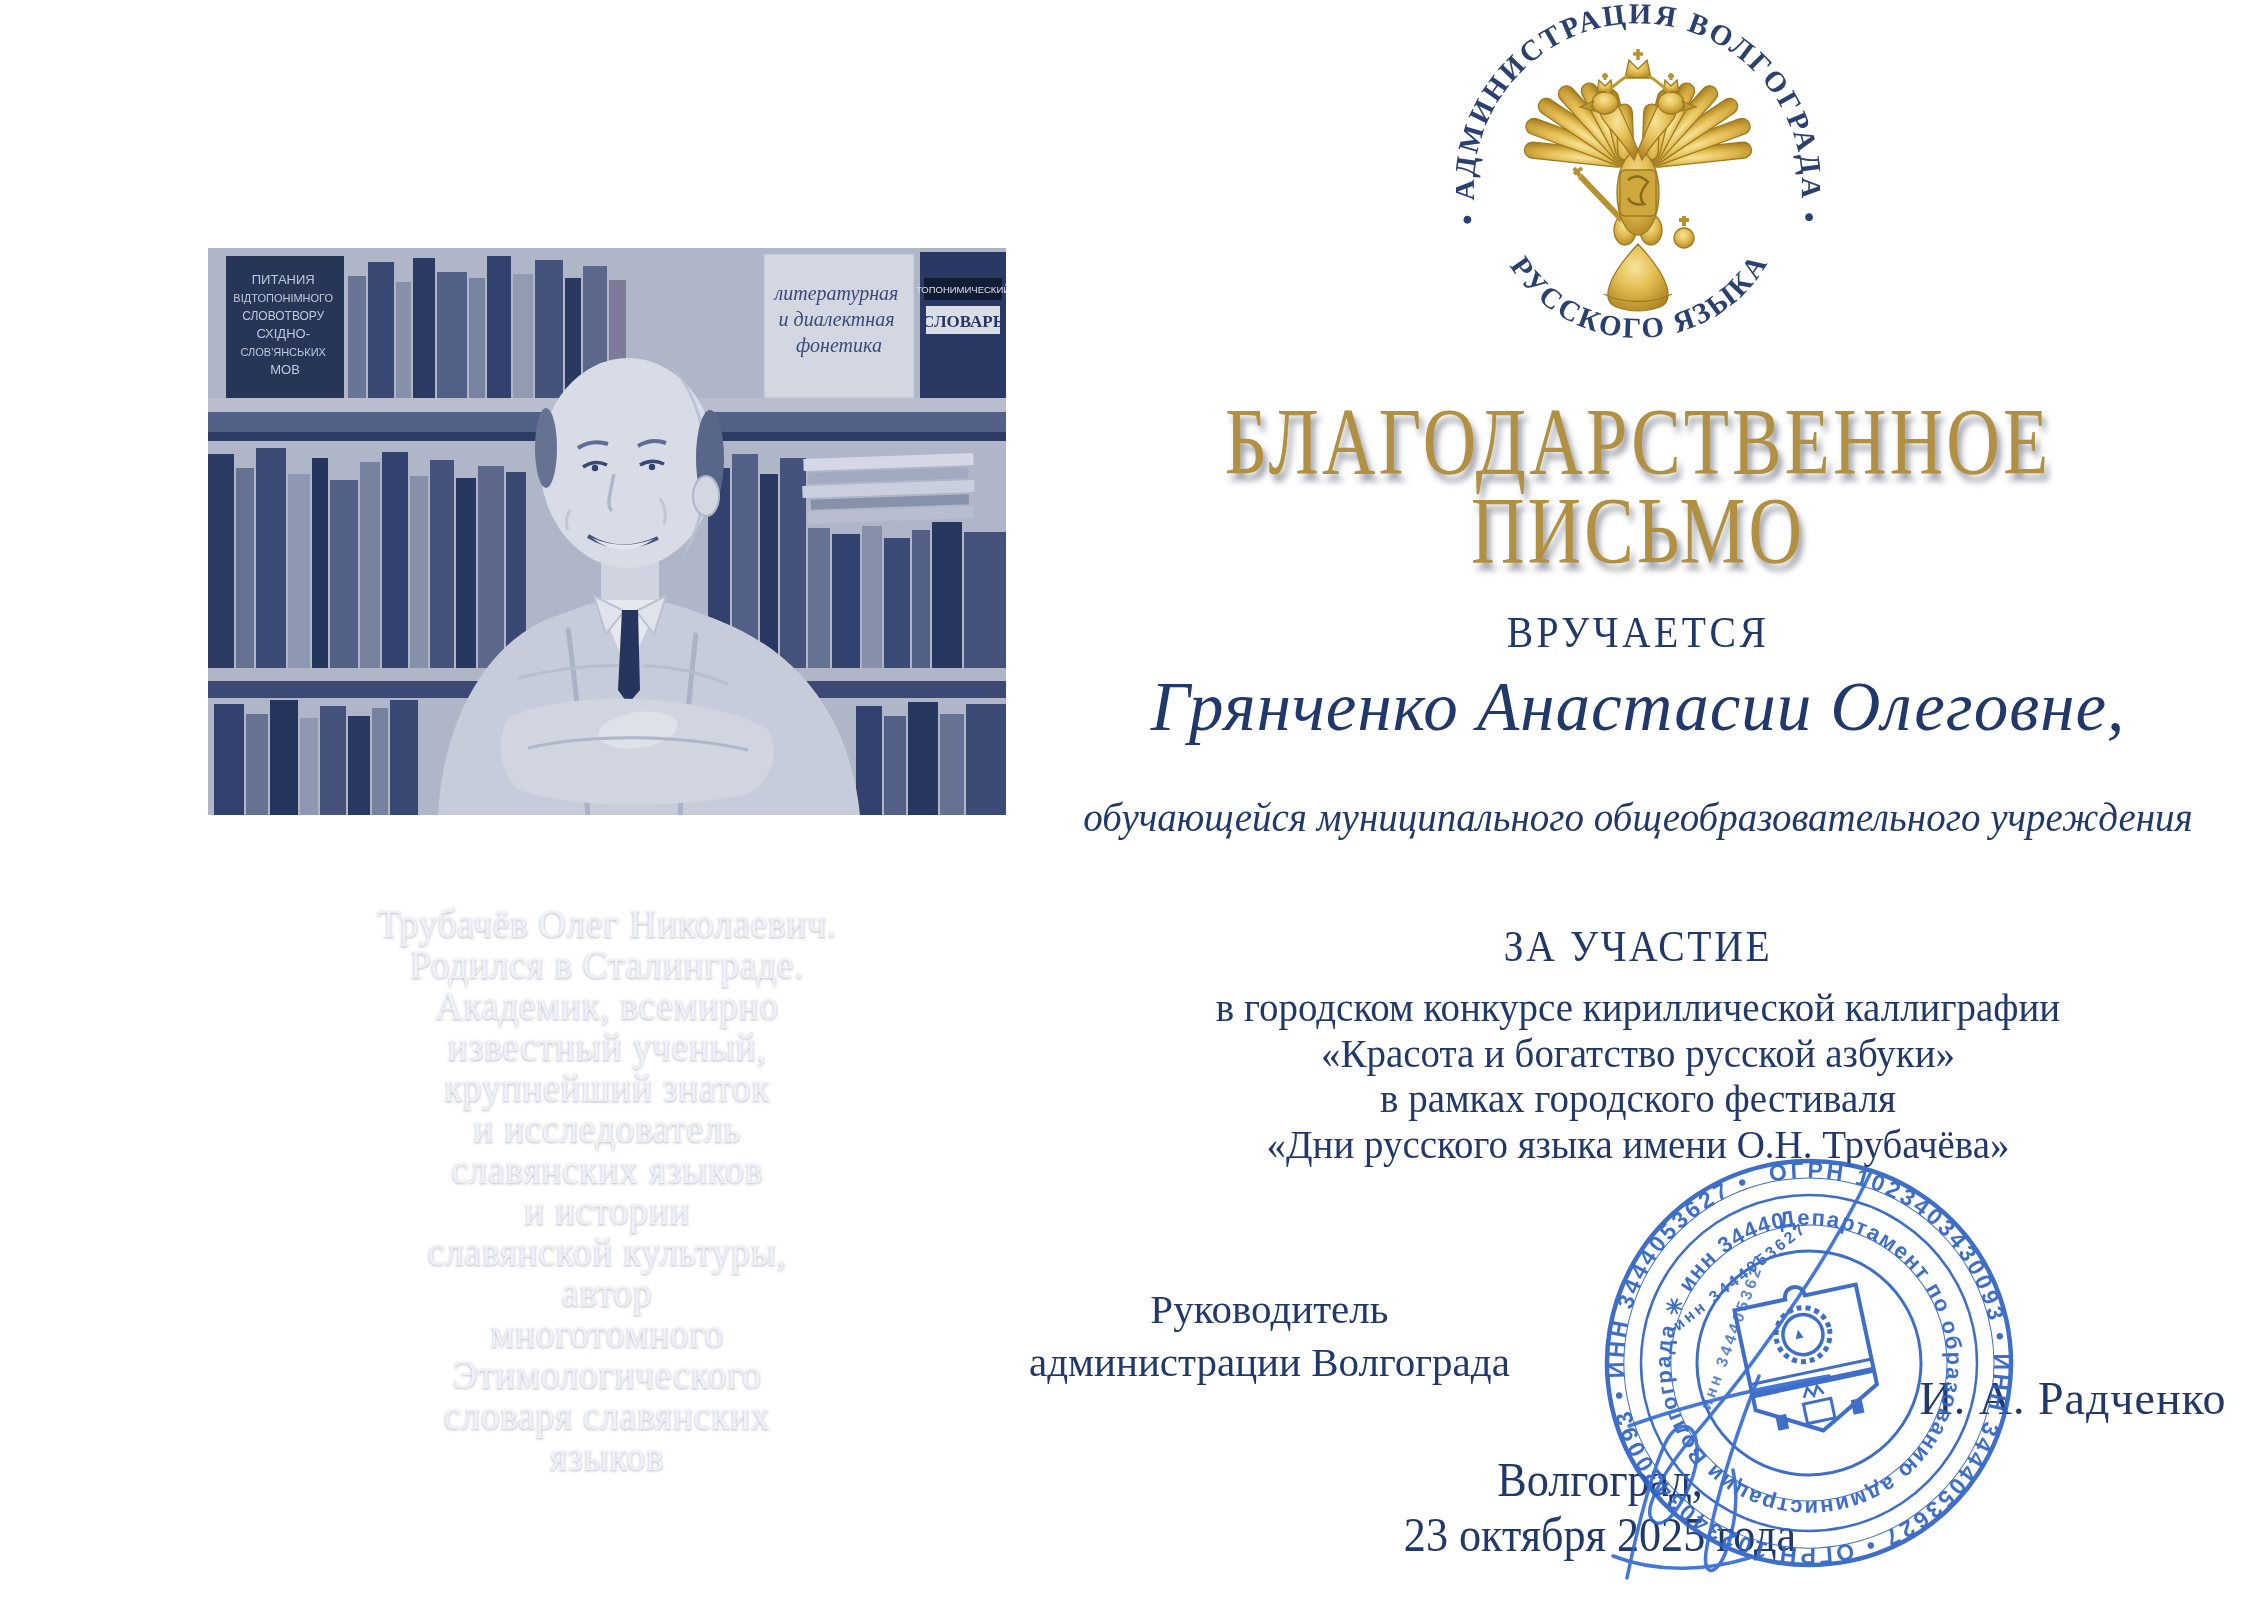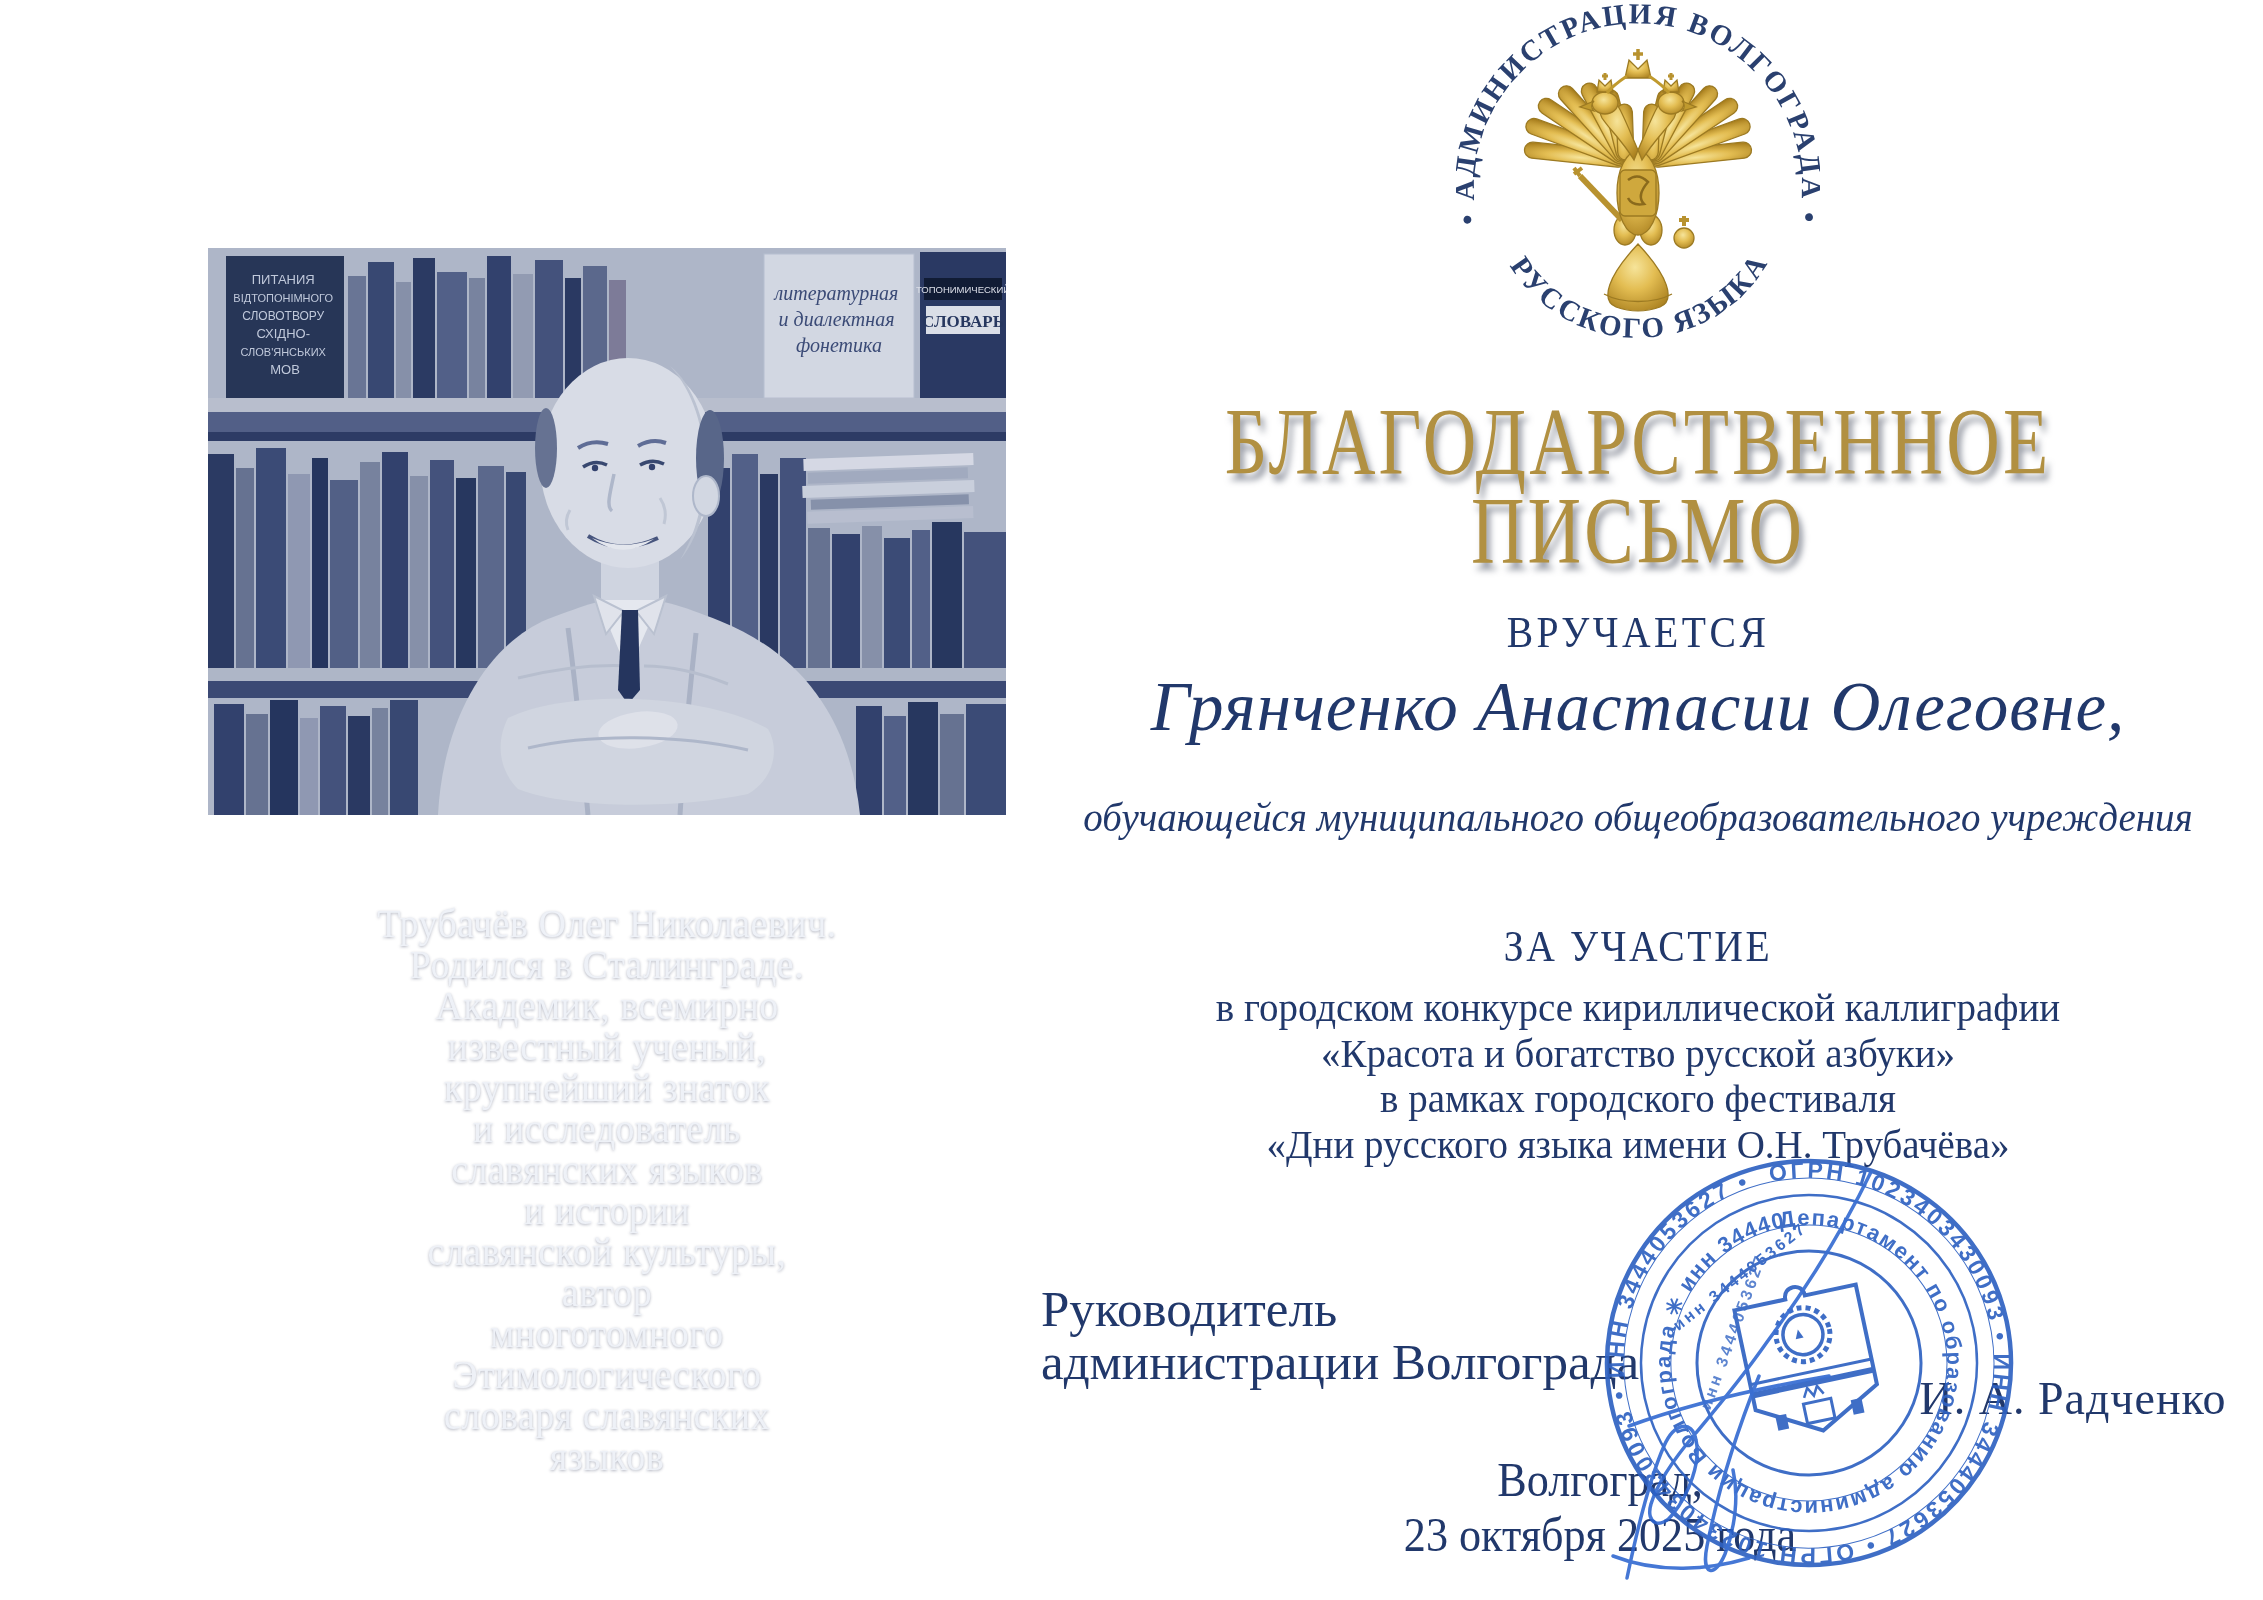--- a/index.html
+++ b/index.html
@@ -32,21 +32,21 @@
   .title{
     top:398px;color:#b19041;font-size:95px;line-height:89px;letter-spacing:4px;
     transform:scaleX(.78);transform-origin:center;
     text-shadow:5px 7px 7px rgba(122,128,140,.8);
   }
   .vrucha{top:606px;font-size:45px;letter-spacing:4px;transform:scaleX(.88);transform-origin:center;}
   .name{top:668px;font-size:69px;font-style:italic;letter-spacing:1px;}
   .detail{top:766px;font-size:39px;font-style:italic;line-height:48.5px;margin-top:28px;}
   .za{top:920px;font-size:45px;letter-spacing:3px;transform:scaleX(.88);transform-origin:center;}
   .event{top:985px;font-size:41px;line-height:45.5px;transform:scaleX(.95);transform-origin:center;}
-  .sign-label{position:absolute;left:28px;top:1283px;font-size:51px;line-height:53px;text-align:left;}
+  .sign-label{position:absolute;left:16px;top:1283px;font-size:41px;line-height:53px;text-align:center;}
   .date{top:1452px;font-size:48px;line-height:55px;transform:translateX(-38px) scaleX(.92);transform-origin:center;}
   .signer{position:absolute;left:840px;top:1372px;width:440px;font-size:46px;text-align:center;letter-spacing:1px;}
   .stamp{position:absolute;left:556px;top:1126px;width:480px;height:474px;opacity:.92;}
   .stamp-text{font-family:"Liberation Sans",sans-serif;font-weight:bold;fill:#2f62c2;}
   .photo-label-sm{font-family:"Liberation Sans",sans-serif;}
 </style>
 </head>
 <body>
 
 <div class="panel">

